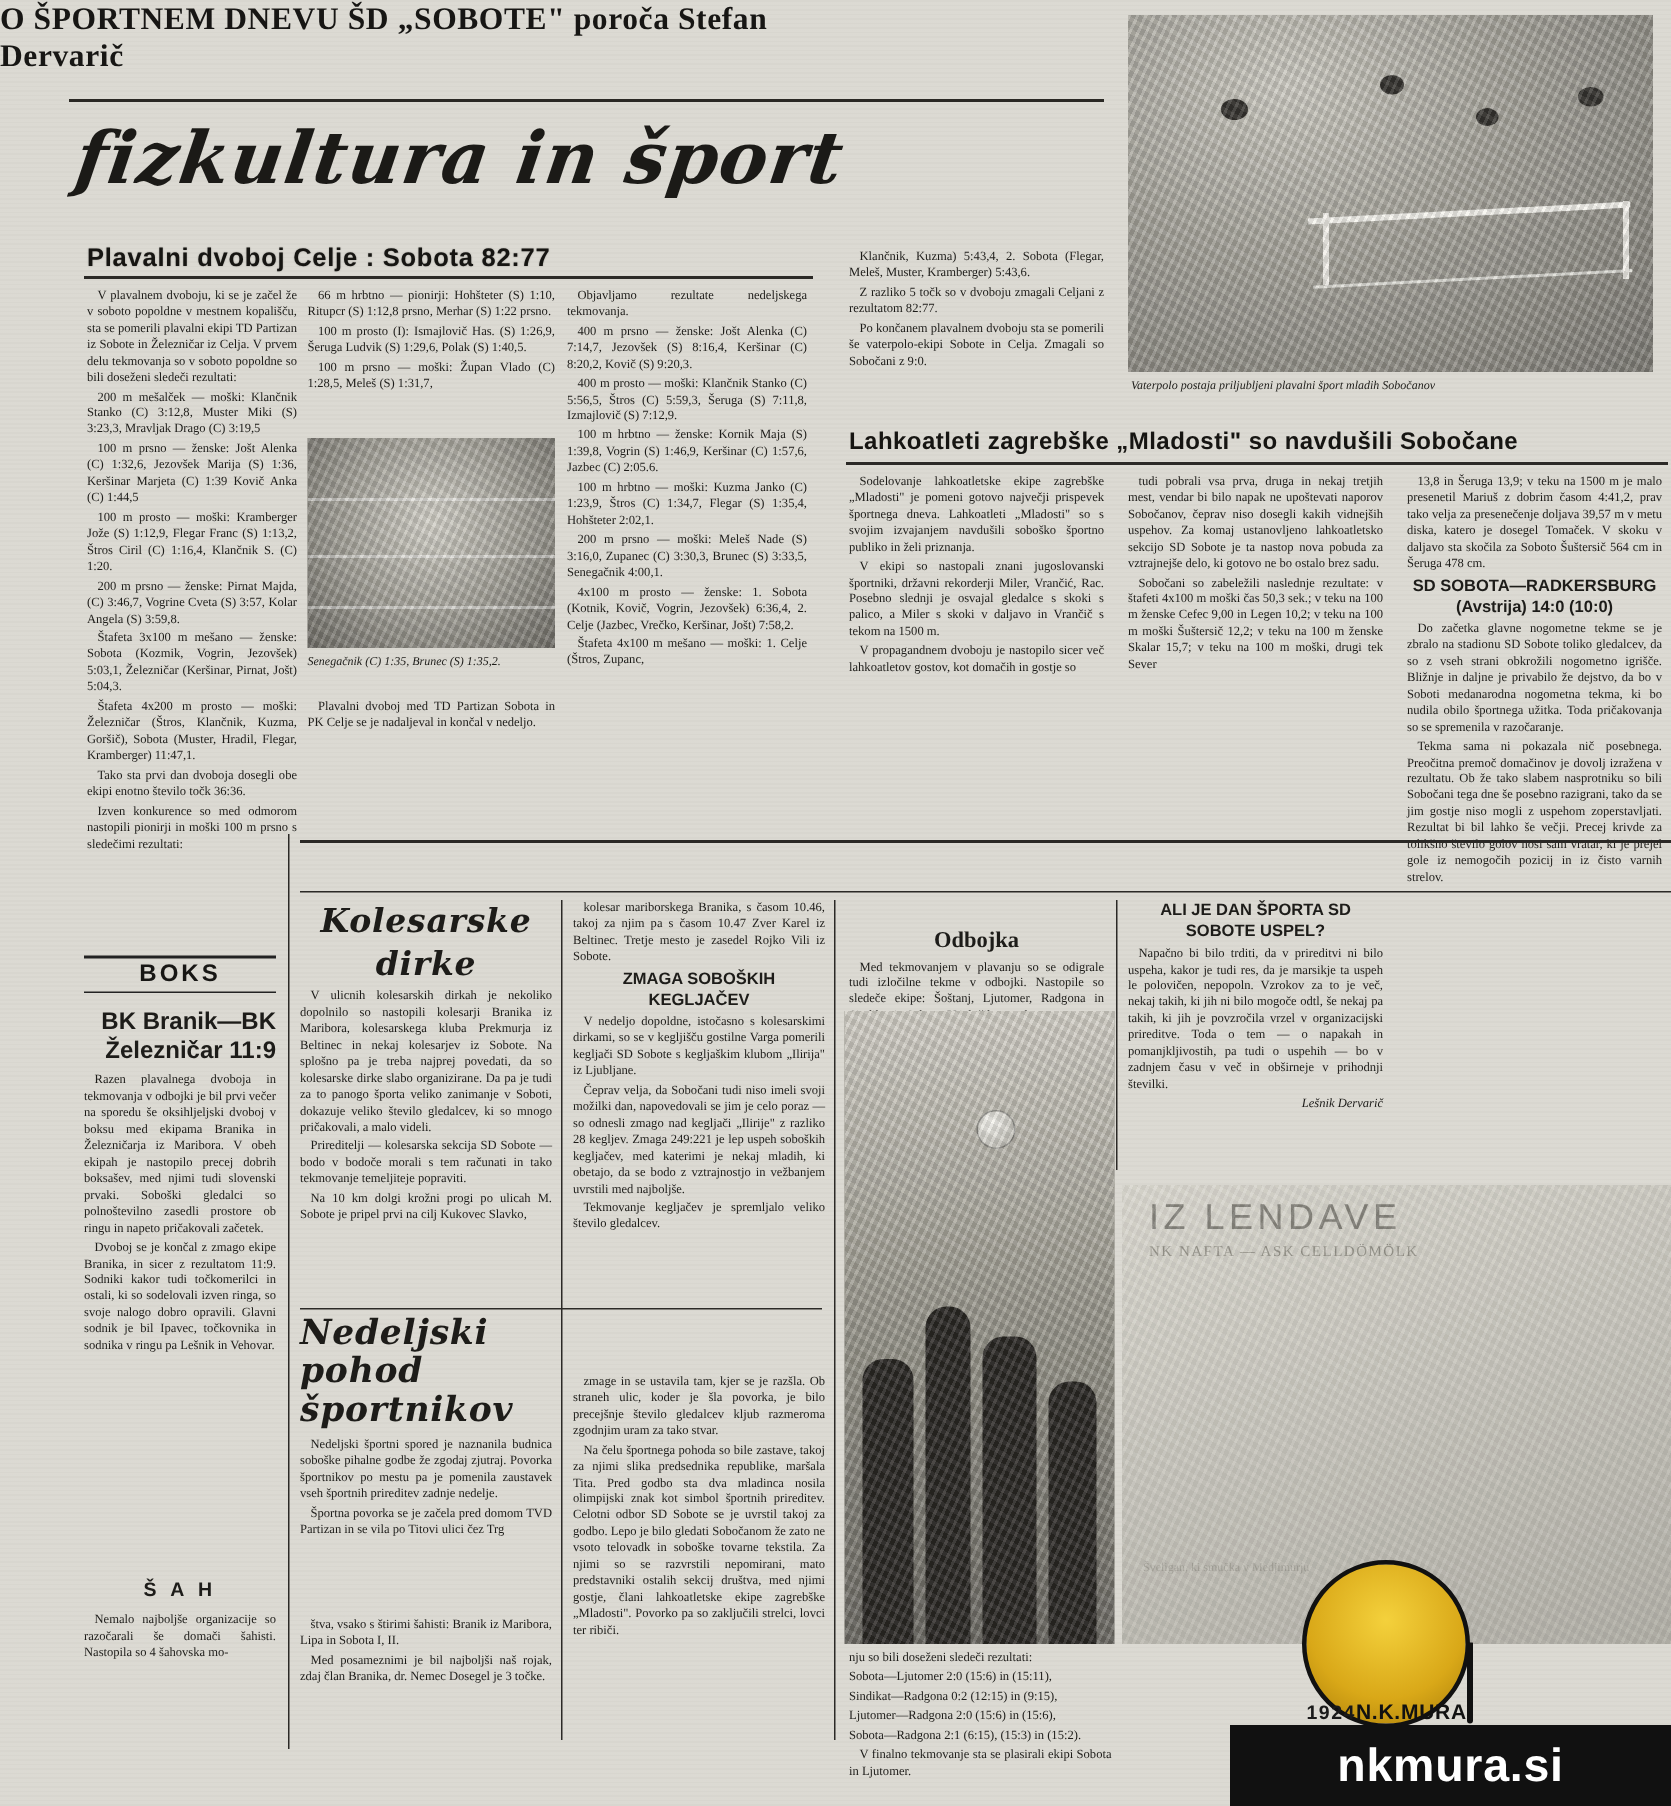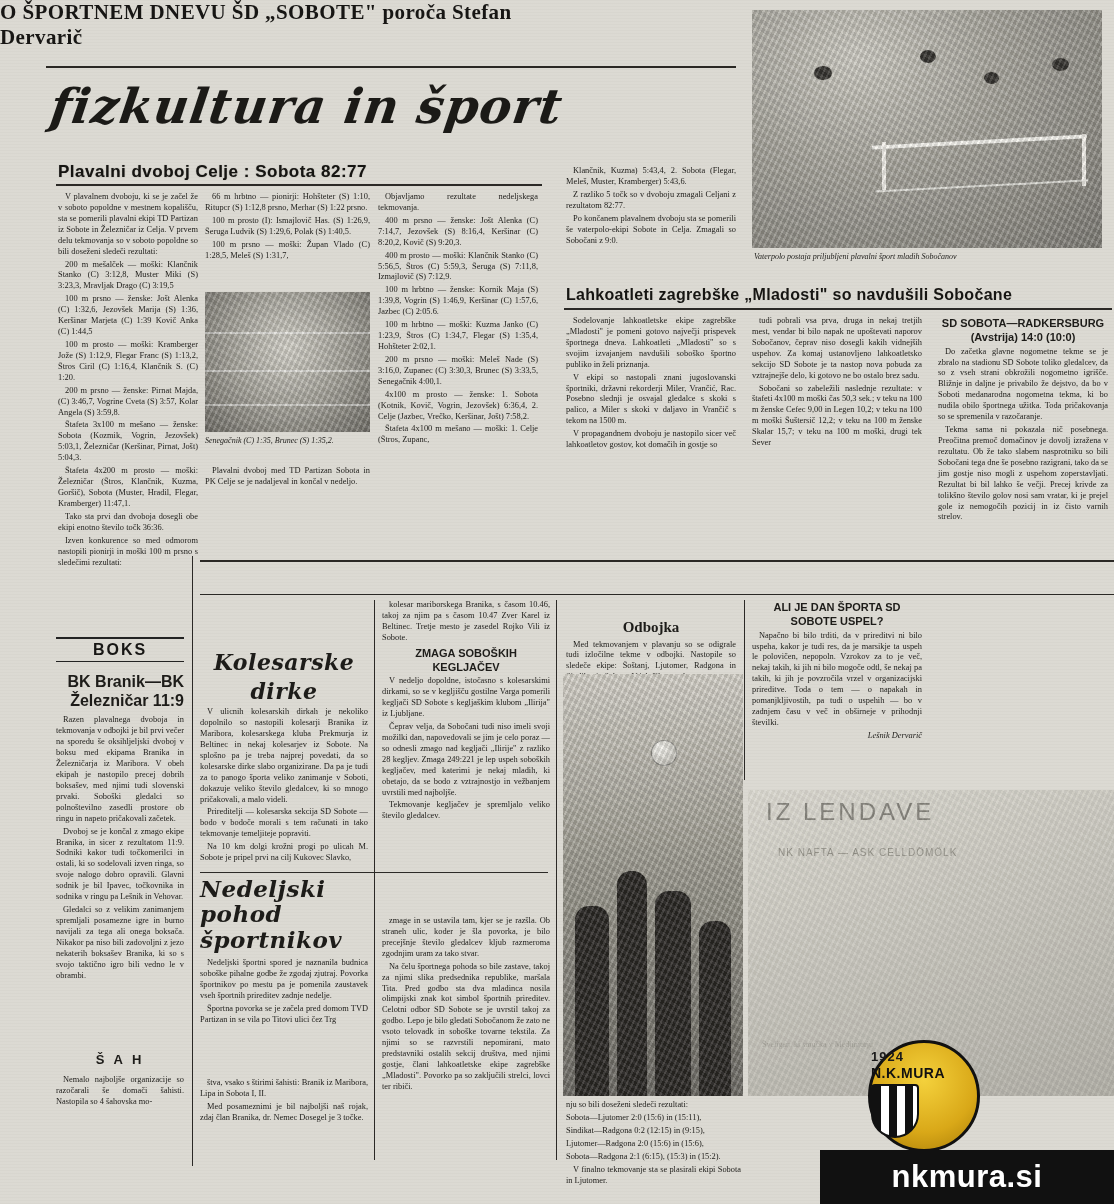--- a/index.html
+++ b/index.html
@@ -98,34 +98,34 @@
   #photo-volleyball .p4 { left:136px; width:32px; height:175px; }
 
   #photo-lendava { left:748px; top:790px; width:366px; height:306px; background:#c3c1b9; }
   #photo-lendava .bg { position:absolute; inset:0; background:linear-gradient(160deg,#d6d4cc,#b0aea6); }
   #photo-lendava .headline {
     position:absolute; left:18px; top:8px; right:10px;
     font-family:"Liberation Sans", sans-serif;
     font-size:24px; letter-spacing:3px; color:#6c6a64; opacity:0.75;
   }
   #photo-lendava .sub {
-    position:absolute; left:18px; top:57px; right:10px;
-    font-family:Liberation Sans, sans-serif;
-    font-size:10px; letter-spacing:1px; color:#7a786f; opacity:0.7;margin-left:12px;
+    position:absolute; left:18px; top:39px; right:10px;
+    font-family:Liberation Serif, serif;
+    font-size:10px; letter-spacing:1px; color:#7a786f; opacity:0.7;
   }
   #photo-lendava .ghosttext {
     position:absolute; left:14px; right:10px; font-size:8px; color:#8d8b83; opacity:0.55; line-height:1.25;
   }
   
   #logo-badge {
     position:absolute; left:868px; top:1040px; width:112px; height:112px;
     border-radius:50%;
     background:radial-gradient(circle at 50% 35%, #f4d13c 0%, #d9a818 60%, #a87c08 100%);
     border:3px solid #111;
-    display:flex; flex-direction:column; align-items:flex-start; justify-content:flex-start;
+    display:flex; align-items:flex-end; justify-content:flex-start;
     padding-top:6px;
     z-index:6;
   }
   #logo-badge .year { font-family:"Liberation Sans", sans-serif; font-size:13px; font-weight:700; color:#1a1a1a; letter-spacing:1px;}
   #logo-badge .nk { font-family:"Liberation Sans", sans-serif; font-size:14px; font-weight:700; color:#111; letter-spacing:0.5px; margin-top:1px;}
   #logo-badge .shield {
     margin-top:3px; width:48px; height:54px; background:#fff;
     border:2px solid #111;
     border-radius:4px 4px 24px 24px;
     background-image:repeating-linear-gradient(90deg,#111 0 8px, #fff 8px 16px);
@@ -267,36 +267,37 @@
   <div class="col" style="left:566px; top:316px; width:170px;">
     <p>Sodelovanje lahkoatletske ekipe zagrebške „Mladosti" je pomeni gotovo največji prispevek športnega dneva. Lahkoatleti „Mladosti" so s svojim izvajanjem navdušili soboško športno publiko in želi priznanja.</p>
     <p>V ekipi so nastopali znani jugoslovanski športniki, državni rekorderji Miler, Vrančić, Rac. Posebno slednji je osvajal gledalce s skoki s palico, a Miler s skoki v daljavo in Vrančič s tekom na 1500 m.</p>
     <p>V propagandnem dvoboju je nastopilo sicer več lahkoatletov gostov, kot domačih in gostje so</p>
   </div>
   <div class="col" style="left:752px; top:316px; width:170px;">
     <p>tudi pobrali vsa prva, druga in nekaj tretjih mest, vendar bi bilo napak ne upoštevati naporov Sobočanov, čeprav niso dosegli kakih vidnejših uspehov. Za komaj ustanovljeno lahkoatletsko sekcijo SD Sobote je ta nastop nova pobuda za vztrajnejše delo, ki gotovo ne bo ostalo brez sadu.</p>
     <p>Sobočani so zabeležili naslednje rezultate: v štafeti 4x100 m moški čas 50,3 sek.; v teku na 100 m ženske Cefec 9,00 in Legen 10,2; v teku na 100 m moški Šuštersič 12,2; v teku na 100 m ženske Skalar 15,7; v teku na 100 m moški, drugi tek Sever</p>
   </div>
   <div class="col" style="left:938px; top:316px; width:170px;">
+    <p>13,8 in Šeruga 13,9; v teku na 1500 m je malo presenetil Mariuš z dobrim časom 4:41,2, prav tako velja za presenečenje doljava 39,57 m v metu diska, katero je dosegel Tomaček. V skoku v daljavo sta skočila za Soboto Šuštersič 564 cm in Šeruga 478 cm.</p>
     <p class="sub-head noind">SD SOBOTA—RADKERSBURG (Avstrija) 14:0 (10:0)</p>
     <p>Do začetka glavne nogometne tekme se je zbralo na stadionu SD Sobote toliko gledalcev, da so z vseh strani obkrožili nogometno igrišče. Bližnje in daljne je privabilo že dejstvo, da bo v Soboti medanarodna nogometna tekma, ki bo nudila obilo športnega užitka. Toda pričakovanja so se spremenila v razočaranje.</p>
     <p>Tekma sama ni pokazala nič posebnega. Preočitna premoč domačinov je dovolj izražena v rezultatu. Ob že tako slabem nasprotniku so bili Sobočani tega dne še posebno razigrani, tako da se jim gostje niso mogli z uspehom zoperstavljati. Rezultat bi bil lahko še večji. Precej krivde za tolikšno število golov nosi sam vratar, ki je prejel gole iz nemogočih pozicij in iz čisto varnih strelov.</p>
   </div>
 
   <div class="rule" style="left:200px; top:560px; width:920px; height:2px;"></div>
   <div id="head-sportni-dnevu">O ŠPORTNEM DNEVU ŠD „SOBOTE" poroča Stefan Dervarič</div>
   <div class="rule" style="left:200px; top:594px; width:920px; height:1px;"></div>
 
   <div class="vrule" style="left:374px; top:600px; height:560px;"></div>
   <div class="vrule" style="left:556px; top:600px; height:560px;"></div>
   <div class="vrule" style="left:744px; top:600px; height:180px;"></div>
   <div class="vrule" style="left:192px; top:556px; height:610px;"></div>
 
   <div class="col" style="left:200px; top:600px; width:168px;">
-    <p class="script-head noind" style="text-align:center;margin-top:48px;">Kolesarske dirke</p>
+    <p class="script-head noind" style="text-align:center;">Kolesarske dirke</p>
     <p>V ulicnih kolesarskih dirkah je nekoliko dopolnilo so nastopili kolesarji Branika iz Maribora, kolesarskega kluba Prekmurja iz Beltinec in nekaj kolesarjev iz Sobote. Na splošno pa je treba najprej povedati, da so kolesarske dirke slabo organizirane. Da pa je tudi za to panogo športa veliko zanimanje v Soboti, dokazuje veliko število gledalcev, ki so mnogo pričakovali, a malo videli.</p>
     <p>Prireditelji — kolesarska sekcija SD Sobote — bodo v bodoče morali s tem računati in tako tekmovanje temeljiteje popraviti.</p>
     <p>Na 10 km dolgi krožni progi po ulicah M. Sobote je pripel prvi na cilj Kukovec Slavko,</p>
   </div>
 
   <div class="col" style="left:382px; top:600px; width:168px;">
     <p>kolesar mariborskega Branika, s časom 10.46, takoj za njim pa s časom 10.47 Zver Karel iz Beltinec. Tretje mesto je zasedel Rojko Vili iz Sobote.</p>
     <p class="sub-head noind">ZMAGA SOBOŠKIH KEGLJAČEV</p>
     <p>V nedeljo dopoldne, istočasno s kolesarskimi dirkami, so se v kegljišču gostilne Varga pomerili kegljači SD Sobote s kegljaškim klubom „Ilirija" iz Ljubljane.</p>
     <p>Čeprav velja, da Sobočani tudi niso imeli svoji možilki dan, napovedovali se jim je celo poraz — so odnesli zmago nad kegljači „Ilirije" z razliko 28 kegljev. Zmaga 249:221 je lep uspeh soboških kegljačev, med katerimi je nekaj mladih, ki obetajo, da se bodo z vztrajnostjo in vežbanjem uvrstili med najboljše.</p>
@@ -342,21 +343,20 @@
   <div class="col" style="left:382px; top:916px; width:168px;">
     <p>zmage in se ustavila tam, kjer se je razšla. Ob straneh ulic, koder je šla povorka, je bilo precejšnje število gledalcev kljub razmeroma zgodnjim uram za tako stvar.</p>
     <p>Na čelu športnega pohoda so bile zastave, takoj za njimi slika predsednika republike, maršala Tita. Pred godbo sta dva mladinca nosila olimpijski znak kot simbol športnih prireditev. Celotni odbor SD Sobote se je uvrstil takoj za godbo. Lepo je bilo gledati Sobočanom že zato ne vsoto telovadk in soboške tovarne tekstila. Za njimi so se razvrstili nepomirani, mato predstavniki ostalih sekcij društva, med njimi gostje, člani lahkoatletske ekipe zagrebške „Mladosti". Povorko pa so zaključili strelci, lovci ter ribiči.</p>
   </div>
 
   <div class="boks-box">BOKS</div>
   <div class="col" style="left:56px; top:672px; width:128px;">
     <p class="noind" style="text-align:right; font-family:'Liberation Sans', sans-serif; font-weight:700; font-size:16px; line-height:1.2; margin-bottom:5px;">BK Branik—BK Železničar 11:9</p>
     <p>Razen plavalnega dvoboja in tekmovanja v odbojki je bil prvi večer na sporedu še oksihljeljski dvoboj v boksu med ekipama Branika in Železničarja iz Maribora. V obeh ekipah je nastopilo precej dobrih boksašev, med njimi tudi slovenski prvaki. Soboški gledalci so polnoštevilno zasedli prostore ob ringu in napeto pričakovali začetek.</p>
     <p>Dvoboj se je končal z zmago ekipe Branika, in sicer z rezultatom 11:9. Sodniki kakor tudi točkomerilci in ostali, ki so sodelovali izven ringa, so svoje nalogo dobro opravili. Glavni sodnik je bil Ipavec, točkovnika in sodnika v ringu pa Lešnik in Vehovar.</p>
-    <p>Gledalci so z velikim zanimanjem spremljali posamezne igre in burno navijali za tega ali onega boksača. Nikakor pa niso bili zadovoljni z jezo nekaterih boksašev Branika, ki so s svojo taktično igro bili vedno le v obrambi.</p>
   </div>
 
   <div class="col" style="left:56px; top:1052px; width:128px;">
     <p class="noind" style="text-align:center; font-family:'Liberation Sans', sans-serif; font-weight:700; font-size:13px; letter-spacing:3px; margin-bottom:6px;">Š A H</p>
     <p>Nemalo najboljše organizacije so razočarali še domači šahisti. Nastopila so 4 šahovska mo-</p>
   </div>
   <div class="col" style="left:200px; top:1078px; width:168px;">
     <p>štva, vsako s štirimi šahisti: Branik iz Maribora, Lipa in Sobota I, II.</p>
     <p>Med posameznimi je bil najboljši naš rojak, zdaj član Branika, dr. Nemec Dosegel je 3 točke.</p>
   </div>

